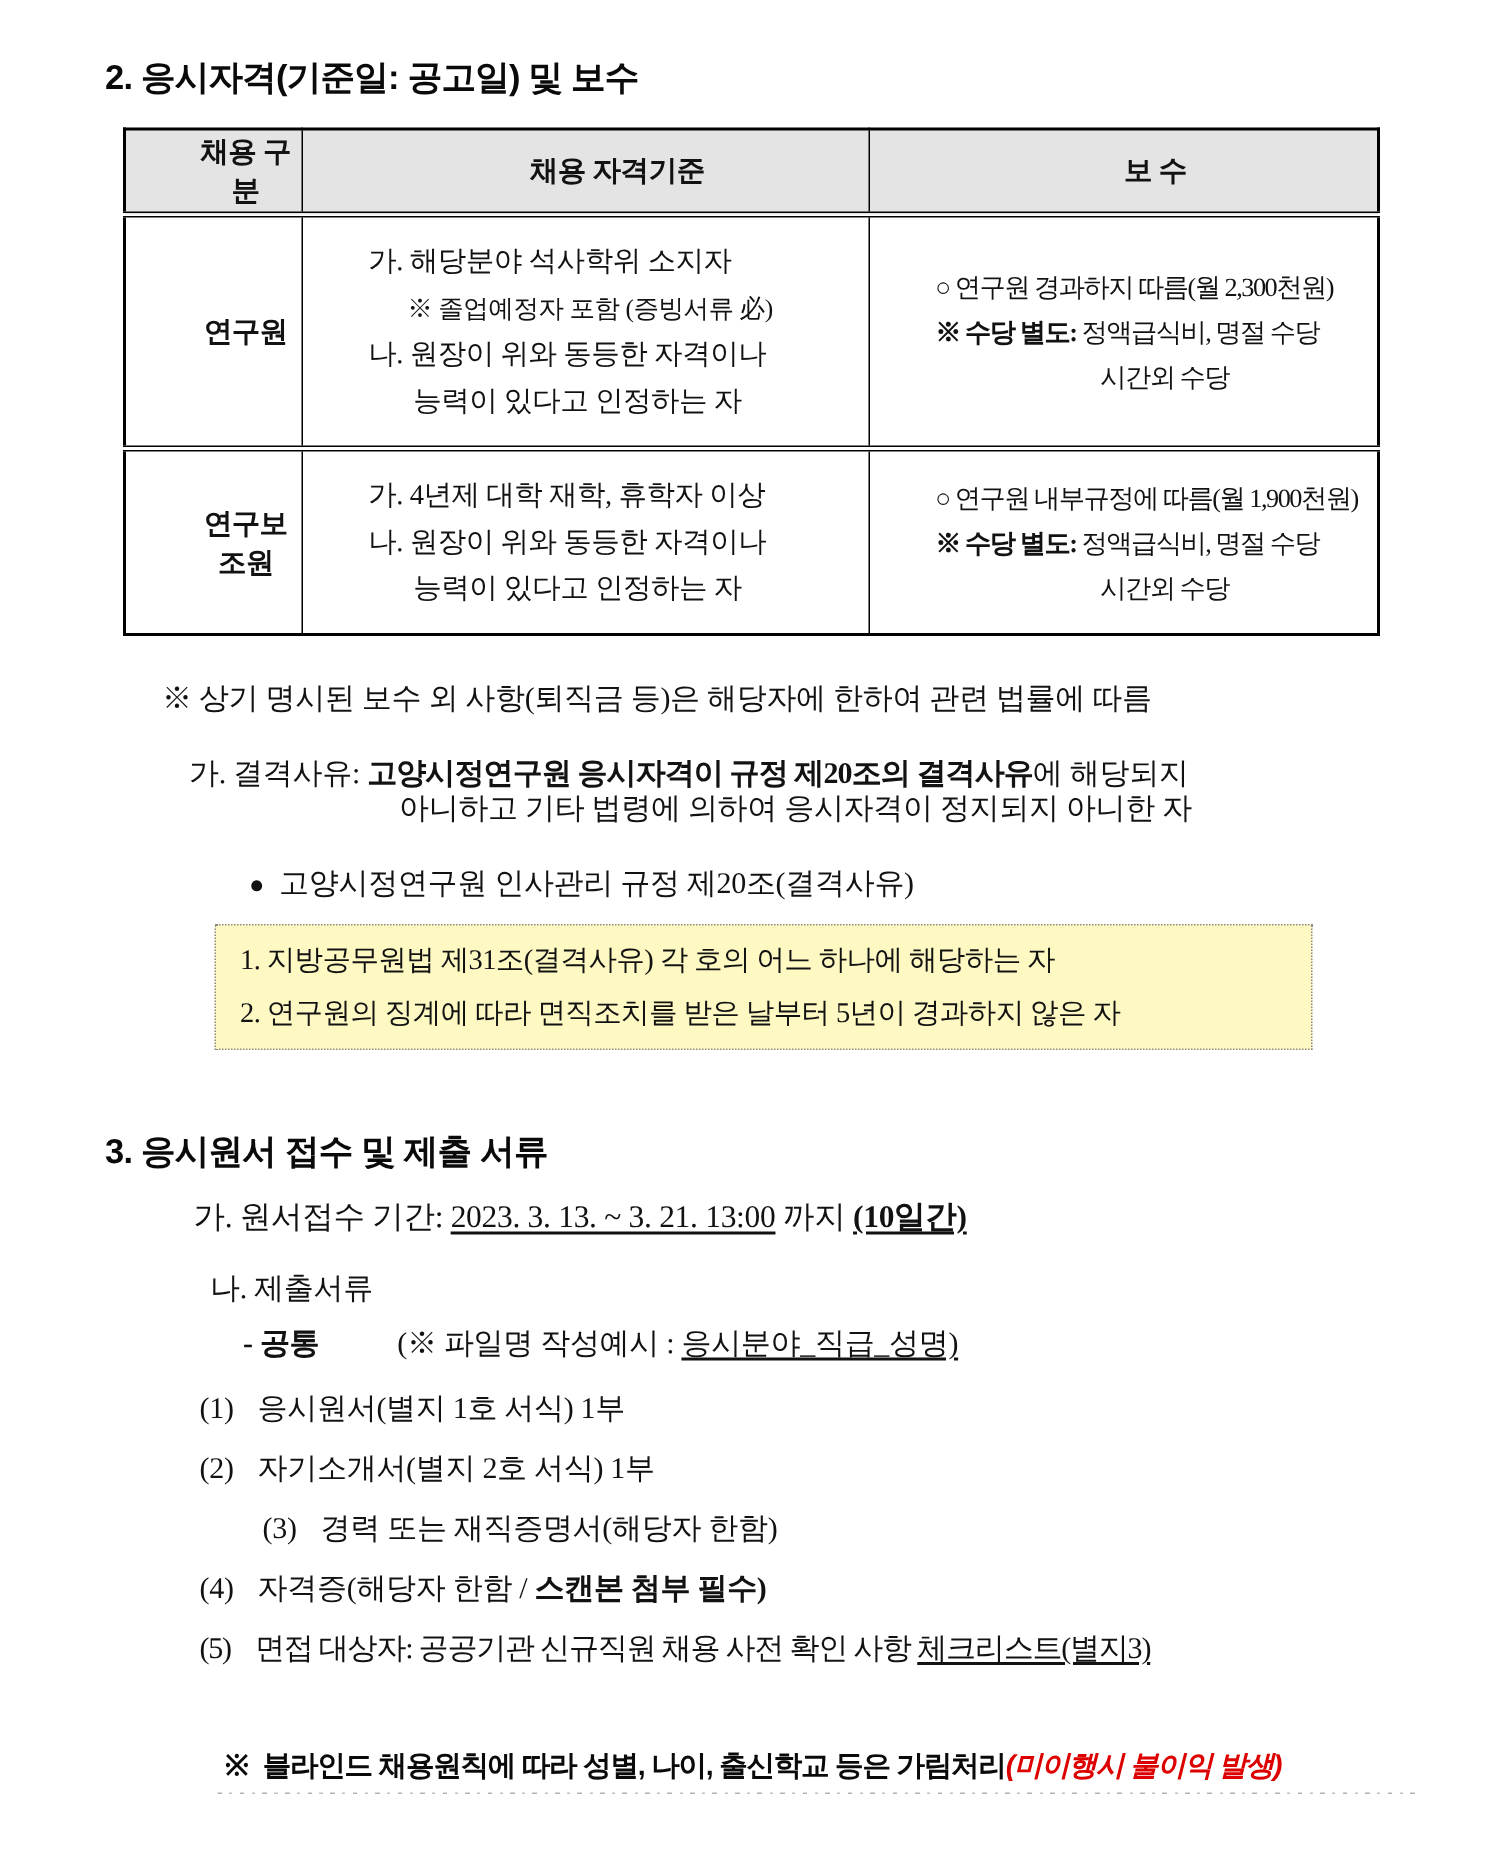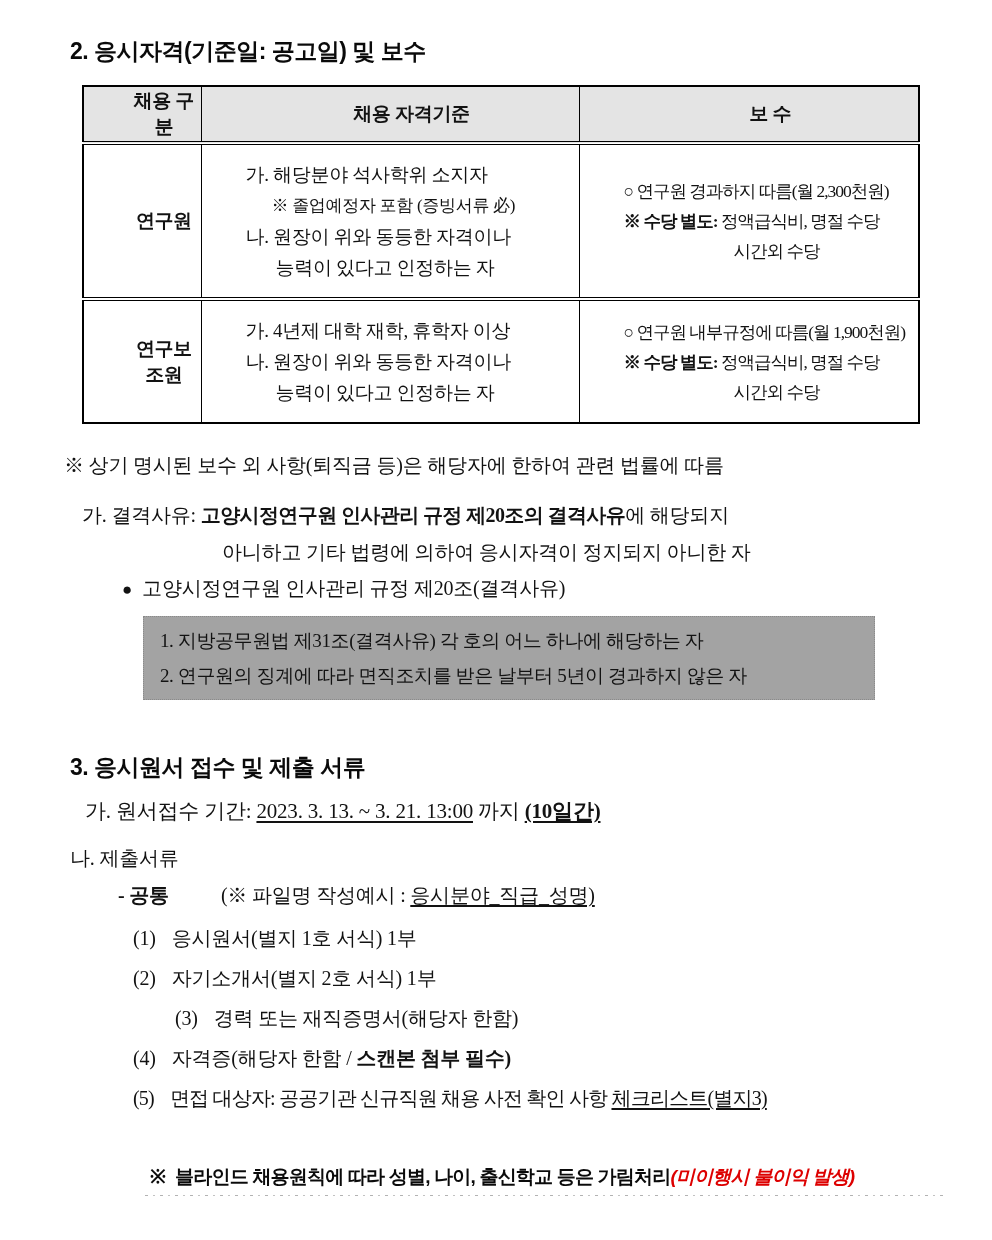--- a/index.html
+++ b/index.html
@@ -27,31 +27,31 @@
   tr.row-sep td { border-bottom:4px double #000; }
   td.cat { width:118px; text-align:center; font-weight:bold; font-size:19px; letter-spacing:-0.5px; }
   td.crit { width:378px; font-size:19px; padding:14px 4px 14px 12px; vertical-align:middle; }
   td.crit .cl { line-height:31px; white-space:nowrap; letter-spacing:-0.3px; }
   td.crit .cl.sub { font-size:17px; padding-left:26px; }
   td.crit .cl.ind { padding-left:30px; }
   td.pay { width:340px; font-size:17.5px; padding:10px 2px 10px 6px; vertical-align:middle; }
   td.pay .pl { line-height:30px; white-space:nowrap; letter-spacing:-1px; }
   td.pay .pl3 { padding-left:110px; }
   
-  .text-line { position:absolute; font-size:20px; white-space:nowrap; letter-spacing:-0.2px; }
+  .text-line { position:absolute; font-size:20px; white-space:nowrap; letter-spacing:-0.2px;margin-left:44px; }
   .b { font-weight:bold; }
   .u { text-decoration:underline; text-underline-offset:3px; }
   .ls-tight { letter-spacing:-0.6px; }
   .red { color:#dd0000;font-style:italic; }
   .bullet { margin-right:10px; font-size:17px; }
   .gap { display:inline-block; width:52px; }
   
   .note-box {
     position:absolute; left:143px; top:616px; width:732px;
-    background:#a3a3a3; border:1px dotted #8a8a8a;
+    background:#fef9c3; border:1px dotted #8a8a8a;
     padding:6px 16px; box-sizing:border-box;
   }
   .note-box .box-line { font-size:19px; line-height:35px; white-space:nowrap; letter-spacing:-0.4px; }
   
   .doc-item { position:absolute; left:133px; font-size:20px; white-space:nowrap; letter-spacing:-0.2px; }
   .doc-item .no { margin-right:16px; }
   .doc-item.condensed { letter-spacing:-0.8px; }
   
   .warn-line {
     position:absolute; left:150px;
@@ -112,39 +112,39 @@
           <div class="pl"><span class="b">※ 수당 별도:</span><span> 정액급식비, 명절 수당</span></div>
           <div class="pl pl3">시간외 수당</div>
         </td>
       </tr>
     </tbody>
   </table>
 
   <div class="text-line" style="top:452px; left:64px;">※ 상기 명시된 보수 외 사항(퇴직금 등)은 해당자에 한하여 관련 법률에 따름</div>
 
   <div class="text-line" style="top:502px; left:82px;">
-    <span>가. 결격사유: </span><span class="b ls-tight">고양시정연구원 인사관리 규정 제20조의 결격사유</span><span>에 해당되지</span>
+    <span>가. 결격사유: </span><span class="b ls-tight">고양시정연구원 응시자격이 규정 제20조의 결격사유</span><span>에 해당되지</span>
   </div>
-  <div class="text-line" style="top:539px; left:222px;">아니하고 기타 법령에 의하여 응시자격이 정지되지 아니한 자</div>
+  <div class="text-line" style="top:525px; left:222px;">아니하고 기타 법령에 의하여 응시자격이 정지되지 아니한 자</div>
   <div class="text-line" style="top:575px; left:122px;">
     <span class="bullet">●</span><span>고양시정연구원 인사관리 규정 제20조(결격사유)</span>
   </div>
 
   <div class="note-box">
     <div class="box-line">1. 지방공무원법 제31조(결격사유) 각 호의 어느 하나에 해당하는 자</div>
     <div class="box-line">2. 연구원의 징계에 따라 면직조치를 받은 날부터 5년이 경과하지 않은 자</div>
   </div>
 
   <h2 class="sec-title" style="top:752px;">3. 응시원서 접수 및 제출 서류</h2>
 
   <div class="text-line" style="top:797px; left:85px; font-size:21px;">
     <span>가. 원서접수 기간: </span><span class="u">2023. 3. 13. ~ 3. 21. 13:00</span><span> 까지 </span><span class="b u">(10일간)</span>
   </div>
 
-  <div class="text-line" style="top:845px; left:70px;">나. 제출서류</div>
+  <div class="text-line" style="top:845px; left:96px;">나. 제출서류</div>
 
   <div class="text-line" style="top:882px; left:118px;">
     <span class="b">- 공통</span><span class="gap"></span><span>(※ 파일명 작성예시 : </span><span class="u">응시분야_직급_성명)</span>
   </div>
 
   <div class="doc-item" style="top:925px;">
     <span class="no">(1)</span><span>응시원서(별지 1호 서식) 1부</span>
   </div>
   <div class="doc-item" style="top:965px;">
     <span class="no">(2)</span><span>자기소개서(별지 2호 서식) 1부</span>

